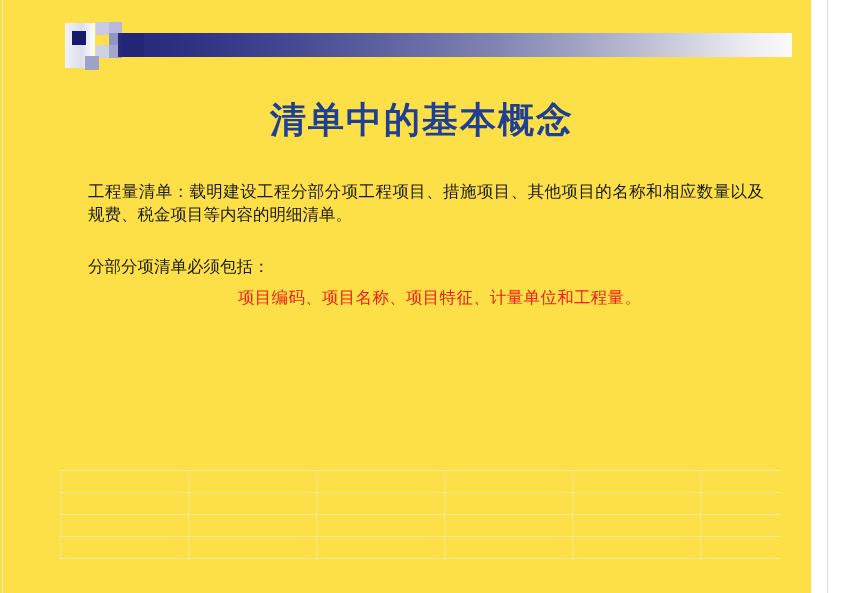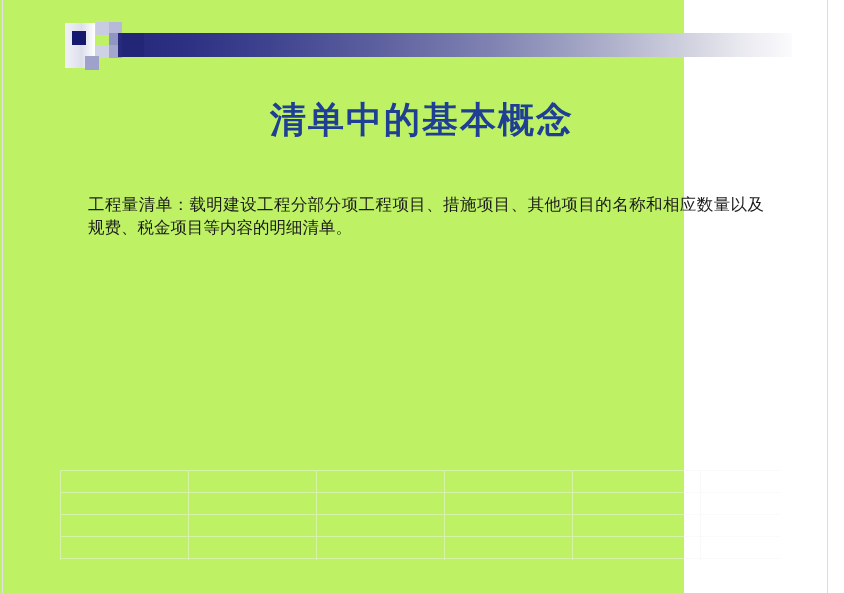--- a/index.html
+++ b/index.html
@@ -11,23 +11,23 @@
   body {
     width: 844px;
     height: 593px;
     overflow: hidden;
     font-family: "Liberation Serif", "DejaVu Serif", serif;
   }
 
   
   .slide {
     position: relative;
-    width: 684px;
-    height: 593px;
-    background: #bef264;
+    width: 811px;
+    height: 593px;
+    background: #fde047;
     box-sizing: border-box;
   }
 
   
   .page-edge-left {
     position: absolute;
     left: 2px;
     top: 0;
     width: 1px;
     height: 593px;
@@ -124,21 +124,20 @@
     line-height: 44px;
     white-space: nowrap;
   }
 
   
   .body-block {
     position: absolute;
     left: 88px;
     top: 180px;
     width: 676px;
-    margin-top: 13px;
   }
 
   .para {
     font-family: "Liberation Serif", "DejaVu Serif", serif;
     font-size: 16.5px;
     line-height: 23px;
     color: #1a1a1a;
     text-align: justify;
     text-justify: inter-ideograph;
     margin: 0;
@@ -184,18 +183,20 @@
     <div class="deco-bar"></div>
     <div class="sq sq-navy-b"></div>
   </div>
 
   <div class="title">清单中的基本概念</div>
 
   <div class="body-block">
 
     <p class="para para-1">工程量清单：载明建设工程分部分项工程项目、措施项目、其他项目的名称和相应数量以及规费、税金项目等内容的明细清单。</p>
 
-
+    <p class="para para-2">分部分项清单必须包括：</p>
+
+    <p class="para-red">项目编码、项目名称、项目特征、计量单位和工程量。</p>
 
 
   </div>
 
 </div>
 
 </body></html>

